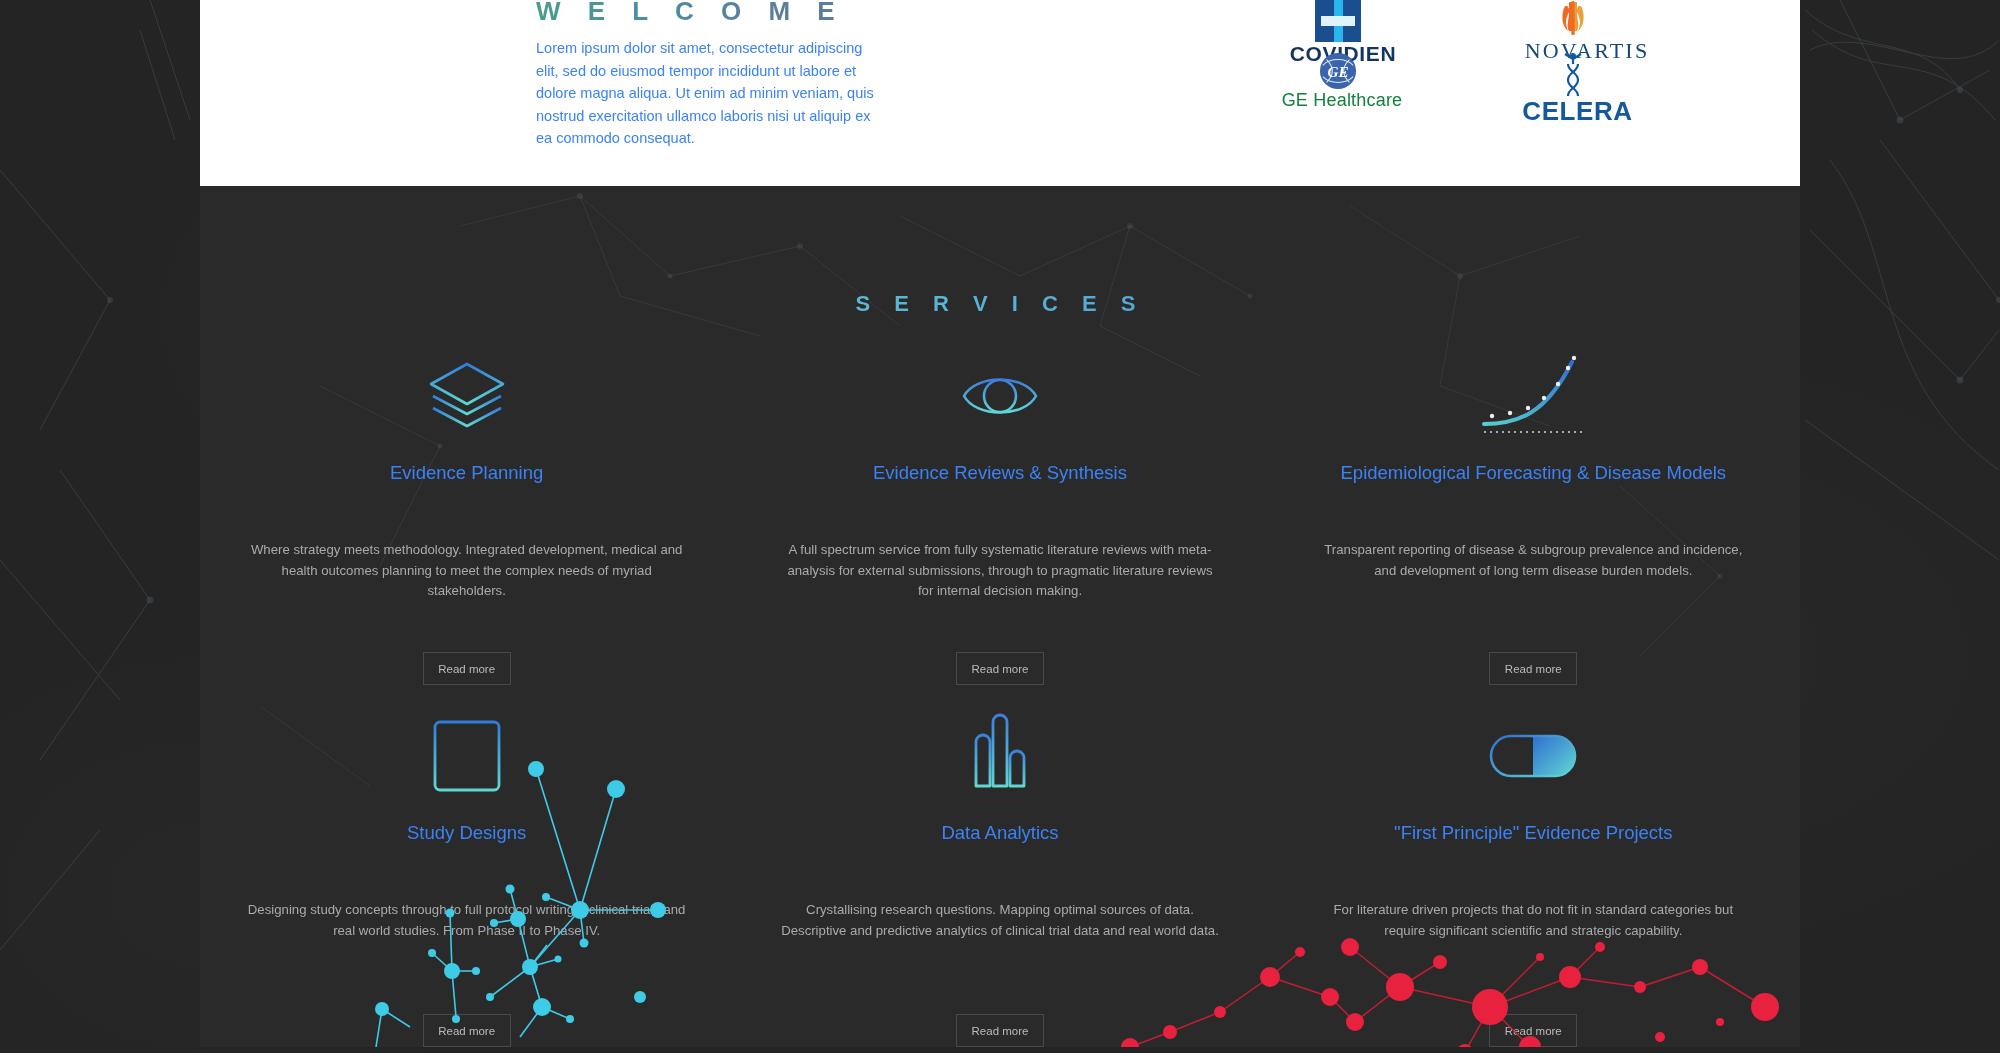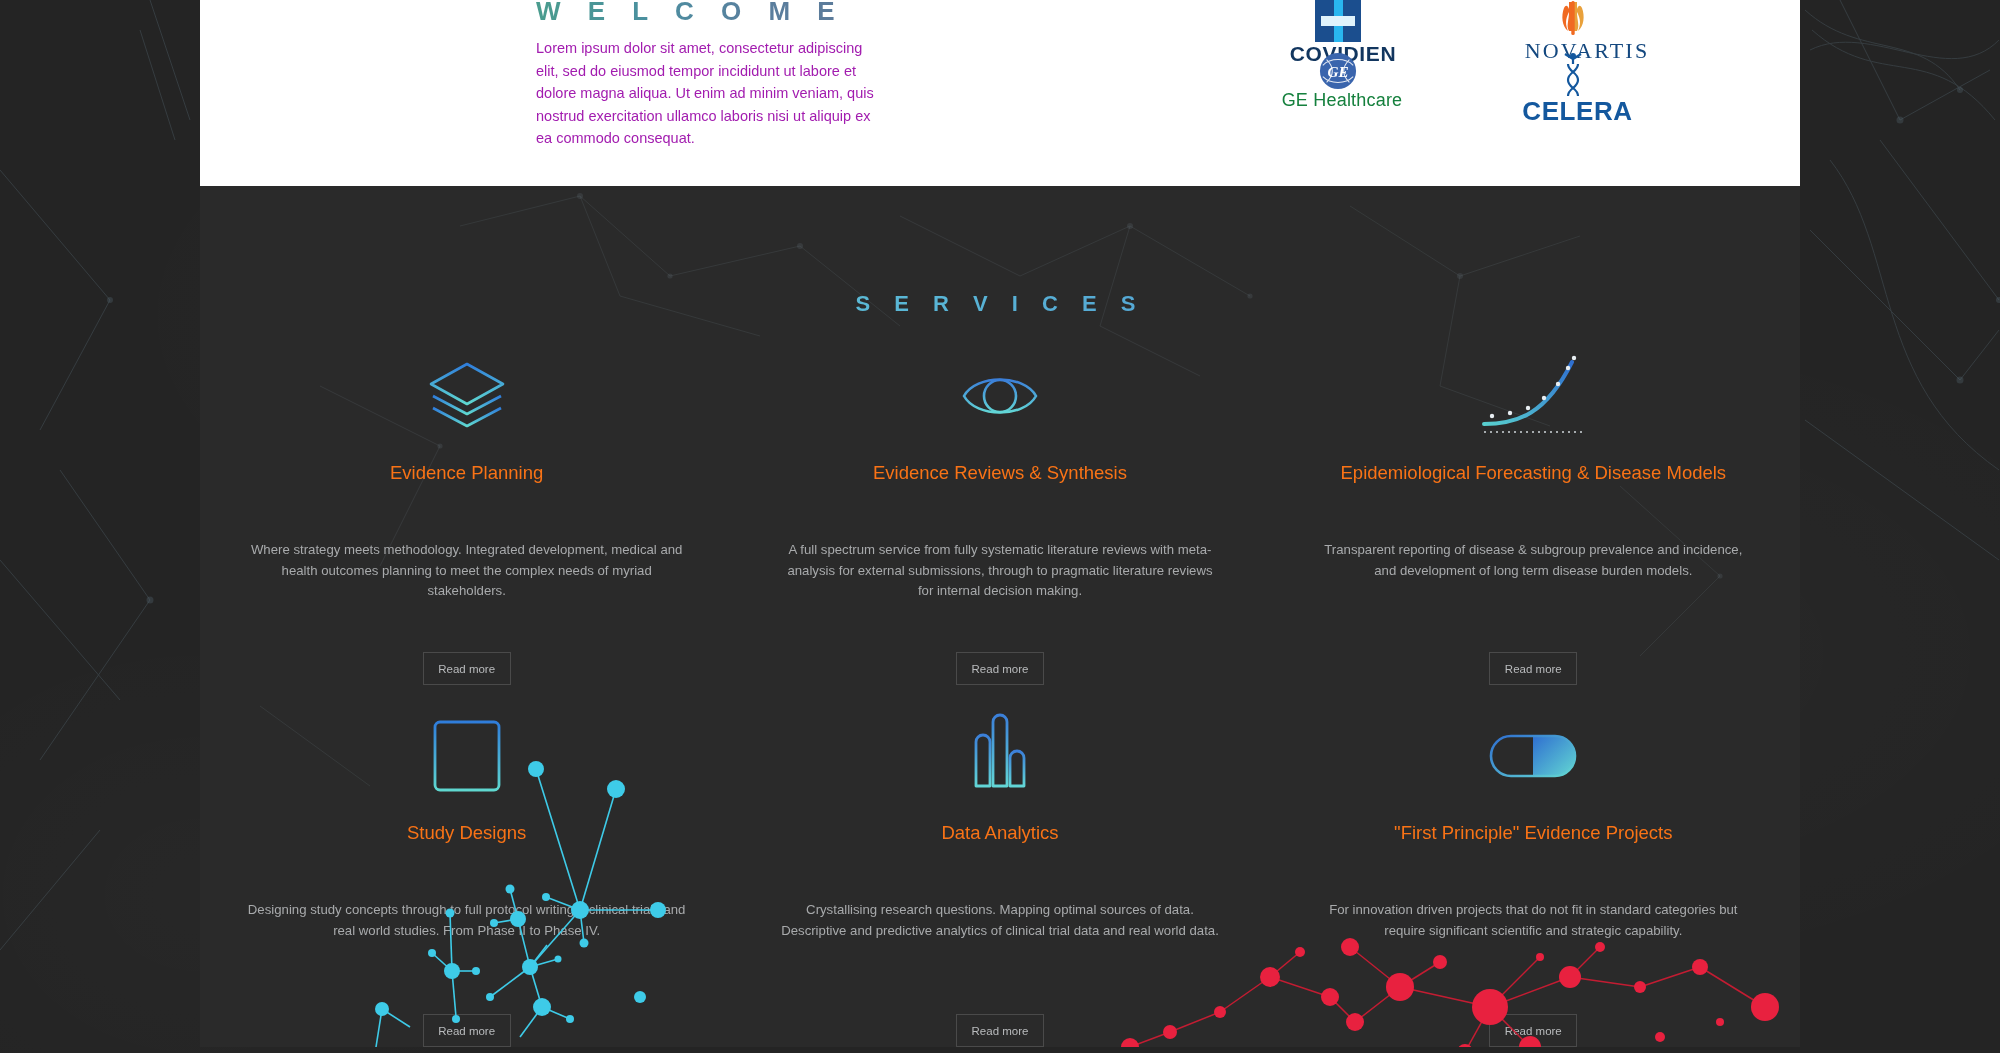--- a/index.html
+++ b/index.html
@@ -41,21 +41,21 @@
     position:absolute; left:336px; top:96px;
     font-size:26px; font-weight:700; letter-spacing:10px;
     background: linear-gradient(90deg,#4a9c8e 0%, #4b8fa0 38%, #5a7f9e 70%, #5c7b9a 100%);
     -webkit-background-clip:text; background-clip:text;
     color:transparent; -webkit-text-fill-color:transparent;
     white-space:nowrap;
   }
   .welcome-body{
     position:absolute; left:336px; top:137px;
     width:345px;
-    font-size:14.5px; line-height:22.5px; color:#a21caf;
+    font-size:14.5px; line-height:22.5px; color:#3b82f6;
   }
 
   .logo-grid{
     position:absolute; left:1030px; top:100px;
     width:450px;
     display:grid; grid-template-columns: 215px 215px; grid-template-rows: 52px 52px;
     column-gap:20px; row-gap:0px;
     align-items:center;
   }
   .logo-cell{ display:flex; align-items:center; height:52px;flex-direction:column; }
@@ -113,21 +113,21 @@
     position:relative;
     padding: 0 46px;
     text-align:center;
     height:360px;
   }
   .card-icon{
     height:110px; display:flex; align-items:center; justify-content:center;
     margin-bottom:12px;
   }
   .card-title{
-    font-size:18.5px; font-weight:400; color:#f97316; line-height:20.5px;
+    font-size:18.5px; font-weight:400; color:#3b82f6; line-height:20.5px;
     min-height:41px;
   }
   .card-desc{
     margin-top:36px;
     font-size:13.2px; line-height:20.5px; color:#a8aaac;
   }
   .read-more{
     position:absolute; left:50%; transform:translateX(-50%);
     bottom:16px;
     width:88px; height:33px;
@@ -385,21 +385,21 @@
                 <stop offset="0%" stop-color="#2f6fd0"></stop>
                   <stop offset="100%" stop-color="#63d7d3"></stop>
               </linearGradient>
             </defs>
             <path d="M50 26 H72 a20 20 0 0 1 0 40 H50 Z" fill="url(#gPill)"></path>
             <rect x="8" y="26" width="84" height="40" rx="20" fill="none" stroke="url(#gPill)" stroke-width="2.6"></rect>
             <line x1="50" y1="26" x2="50" y2="66" stroke="url(#gPill)" stroke-width="2.2"></line>
           </svg>
         </div>
         <h3 class="card-title">"First Principle" Evidence Projects</h3>
-        <p class="card-desc">For innovation driven projects that do not fit in standard categories but require significant scientific and strategic capability.</p>
+        <p class="card-desc">For literature driven projects that do not fit in standard categories but require significant scientific and strategic capability.</p>
         <button class="read-more">Read more</button>
       </article>
 
     </div>
 
     <svg class="blue-net" viewBox="0 0 420 300">
       <g stroke="#3ecbe8" stroke-width="1.6" fill="none">
         <line x1="166" y1="12" x2="210" y2="153"></line>
         <line x1="210" y1="153" x2="246" y2="32"></line>
         <line x1="210" y1="153" x2="288" y2="153"></line>

